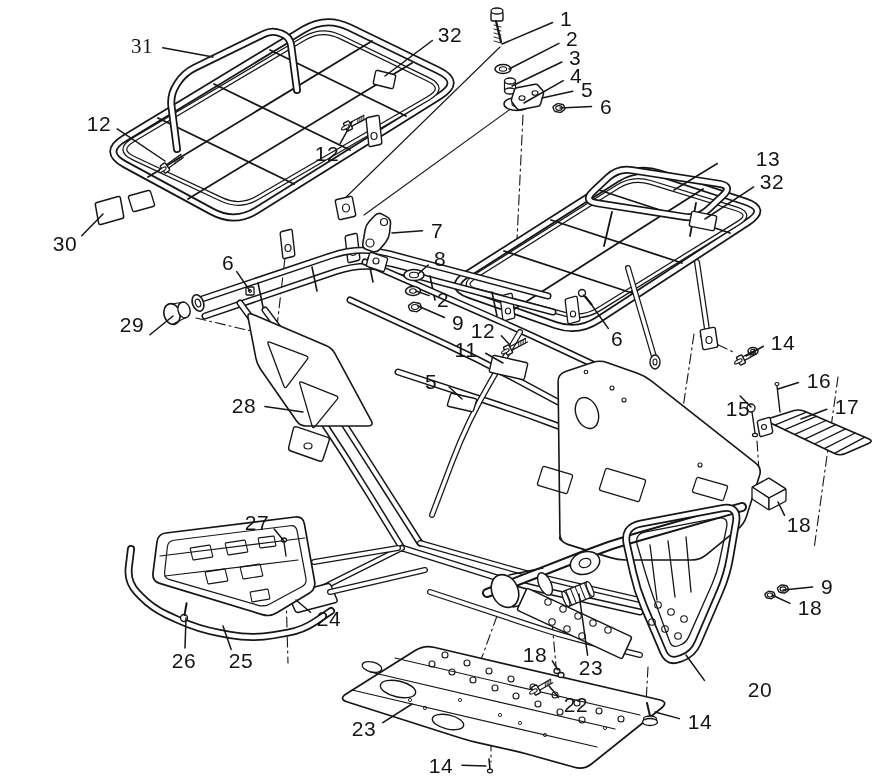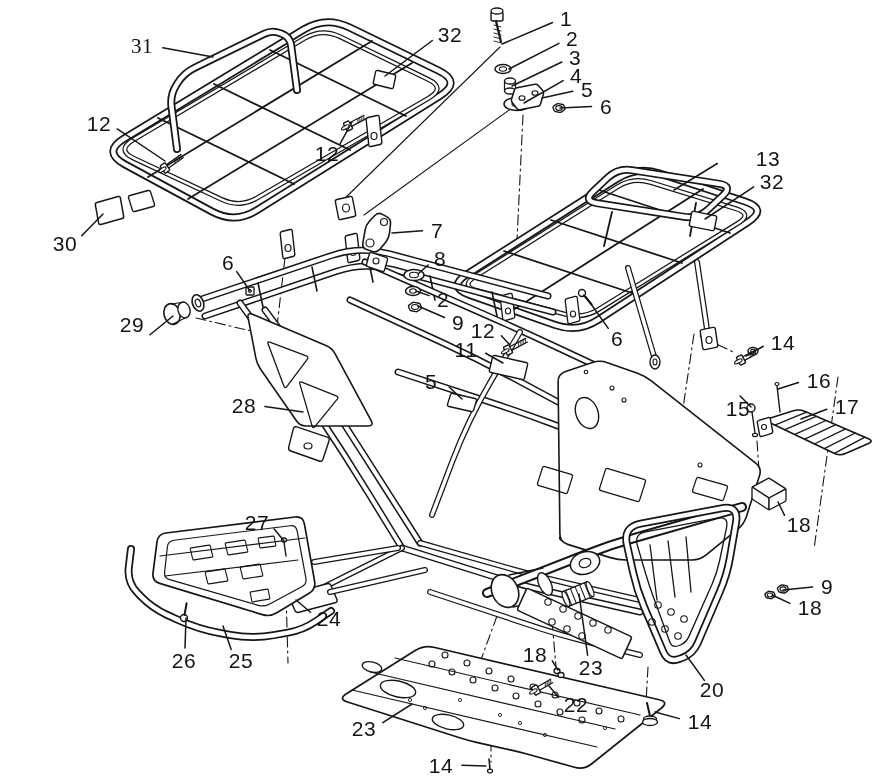--- a/index.html
+++ b/index.html
@@ -411,17 +411,17 @@
       <div class="callout" style="left: 827px; top: 586px;">9</div>
       <div class="callout" style="left: 810px; top: 607px;">18</div>
       <div class="callout" style="left: 257px; top: 522px;">27</div>
       <div class="callout" style="left: 329px; top: 618px;">24</div>
       <div class="callout" style="left: 184px; top: 660px;">26</div>
       <div class="callout" style="left: 241px; top: 660px;">25</div>
       <div class="callout" style="left: 364px; top: 728px;">23</div>
       <div class="callout" style="left: 535px; top: 654px;">18</div>
       <div class="callout" style="left: 591px; top: 667px;">23</div>
       <div class="callout" style="left: 576px; top: 704px;">22</div>
-      <div class="callout" style="left: 712px; top: 689px; text-align: right;">20</div>
+      <div class="callout" style="left: 760px; top: 689px; text-align: right;">20</div>
       <div class="callout" style="left: 700px; top: 721px;">14</div>
       <div class="callout" style="left: 441px; top: 765px;">14</div>
     </div>
 </div>
 
 </body></html>

